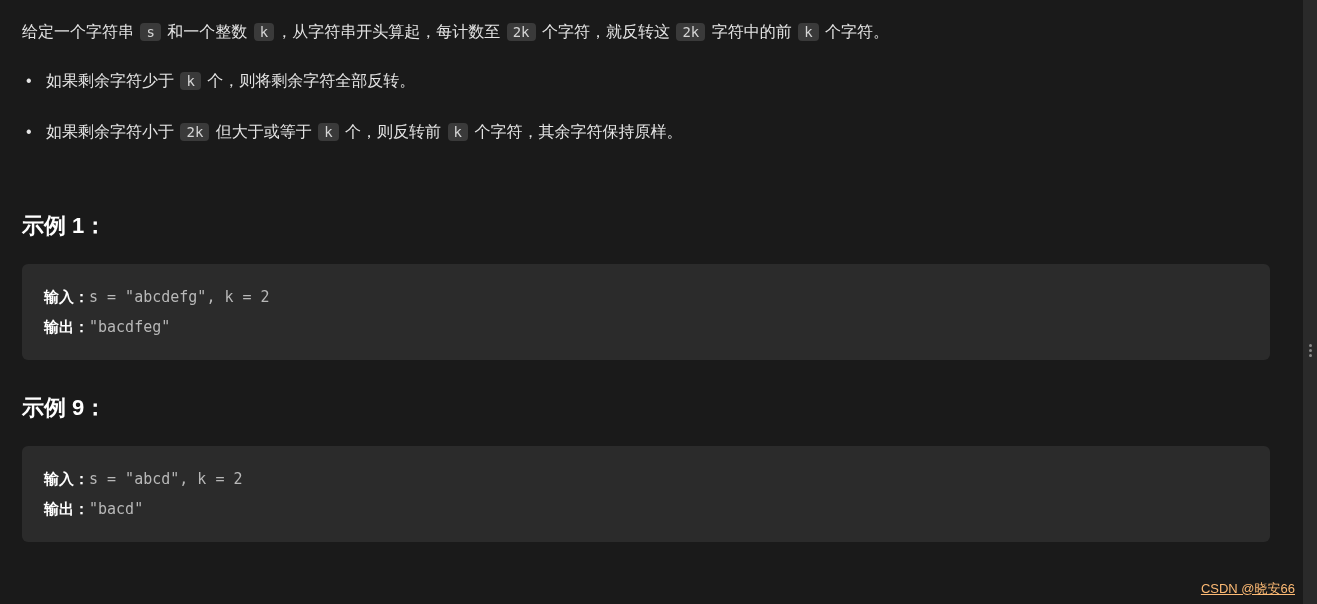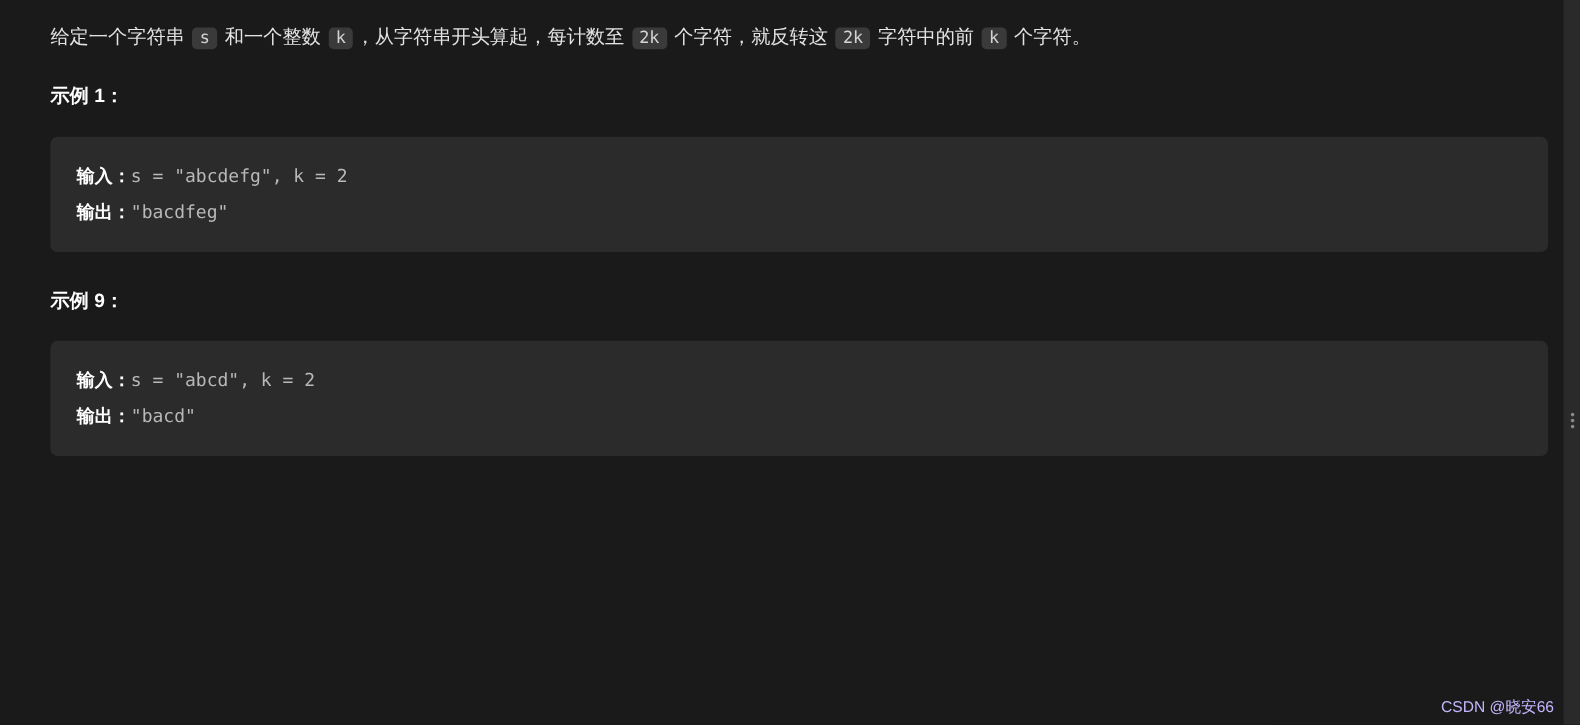--- a/index.html
+++ b/index.html
@@ -14,21 +14,20 @@
       font-size: 16px;
       line-height: 1.8;
       width: 1317px;
       height: 604px;
       position: relative;
       overflow: hidden;
     }
     .content {
       padding: 18px 26px 0 22px;
       width: 1296px;
-      margin-left: 20px;
     }
     .inline-code {
       background: #3a3a3a;
       border-radius: 4px;
       padding: 1px 6px;
       font-family: "Consolas", "Monaco", monospace;
       font-size: 14px;
       color: #d4d4d4;
       margin: 0 2px;
     }
@@ -49,21 +48,21 @@
     li::before {
       content: "•";
       position: absolute;
       left: 4px;
       top: 0;
       color: #e4e4e4;
       font-size: 16px;
     }
     .example-header {
       font-weight: bold;
-      font-size: 16px;
+      font-size: 22px;
       margin-bottom: 18px;
       color: #ffffff;
     }
     .code-block {
       background: #2b2b2b;
       border-radius: 6px;
       padding: 18px 22px;
       margin-bottom: 28px;
       font-family: "Consolas", "Monaco", monospace;
       font-size: 15px;
@@ -96,33 +95,42 @@
       width: 3px;
       height: 3px;
       background: #888;
       border-radius: 50%;
       margin: 2px auto;
     }
     .watermark {
       position: absolute;
       right: 22px;
       bottom: 4px;
-      color: #c4b5fd;
+      color: #fdba74;
       font-size: 13px;
       font-family: -apple-system, sans-serif;
+      text-decoration: underline;
     }
   </style>
 </head>
 <body>
 
 <div class="content">
   <p class="paragraph">
     <span>给定一个字符串 </span><span class="inline-code">s</span><span> 和一个整数 </span><span class="inline-code">k</span><span>，从字符串开头算起，每计数至 </span><span class="inline-code">2k</span><span> 个字符，就反转这 </span><span class="inline-code">2k</span><span> 字符中的前 </span><span class="inline-code">k</span><span> 个字符。</span>
   </p>
 
+  <ul>
+    <li>
+      <span>如果剩余字符少于 </span><span class="inline-code">k</span><span> 个，则将剩余字符全部反转。</span>
+    </li>
+    <li>
+      <span>如果剩余字符小于 </span><span class="inline-code">2k</span><span> 但大于或等于 </span><span class="inline-code">k</span><span> 个，则反转前 </span><span class="inline-code">k</span><span> 个字符，其余字符保持原样。</span>
+    </li>
+  </ul>
 
   <div class="example-header">示例 1：</div>
   <div class="code-block">
     <div><span class="label">输入：</span><span class="value">s = "abcdefg", k = 2</span></div>
     <div><span class="label">输出：</span><span class="value">"bacdfeg"</span></div>
   </div>
 
   <div class="example-header">示例 9：</div>
   <div class="code-block">
     <div><span class="label">输入：</span><span class="value">s = "abcd", k = 2</span></div>

